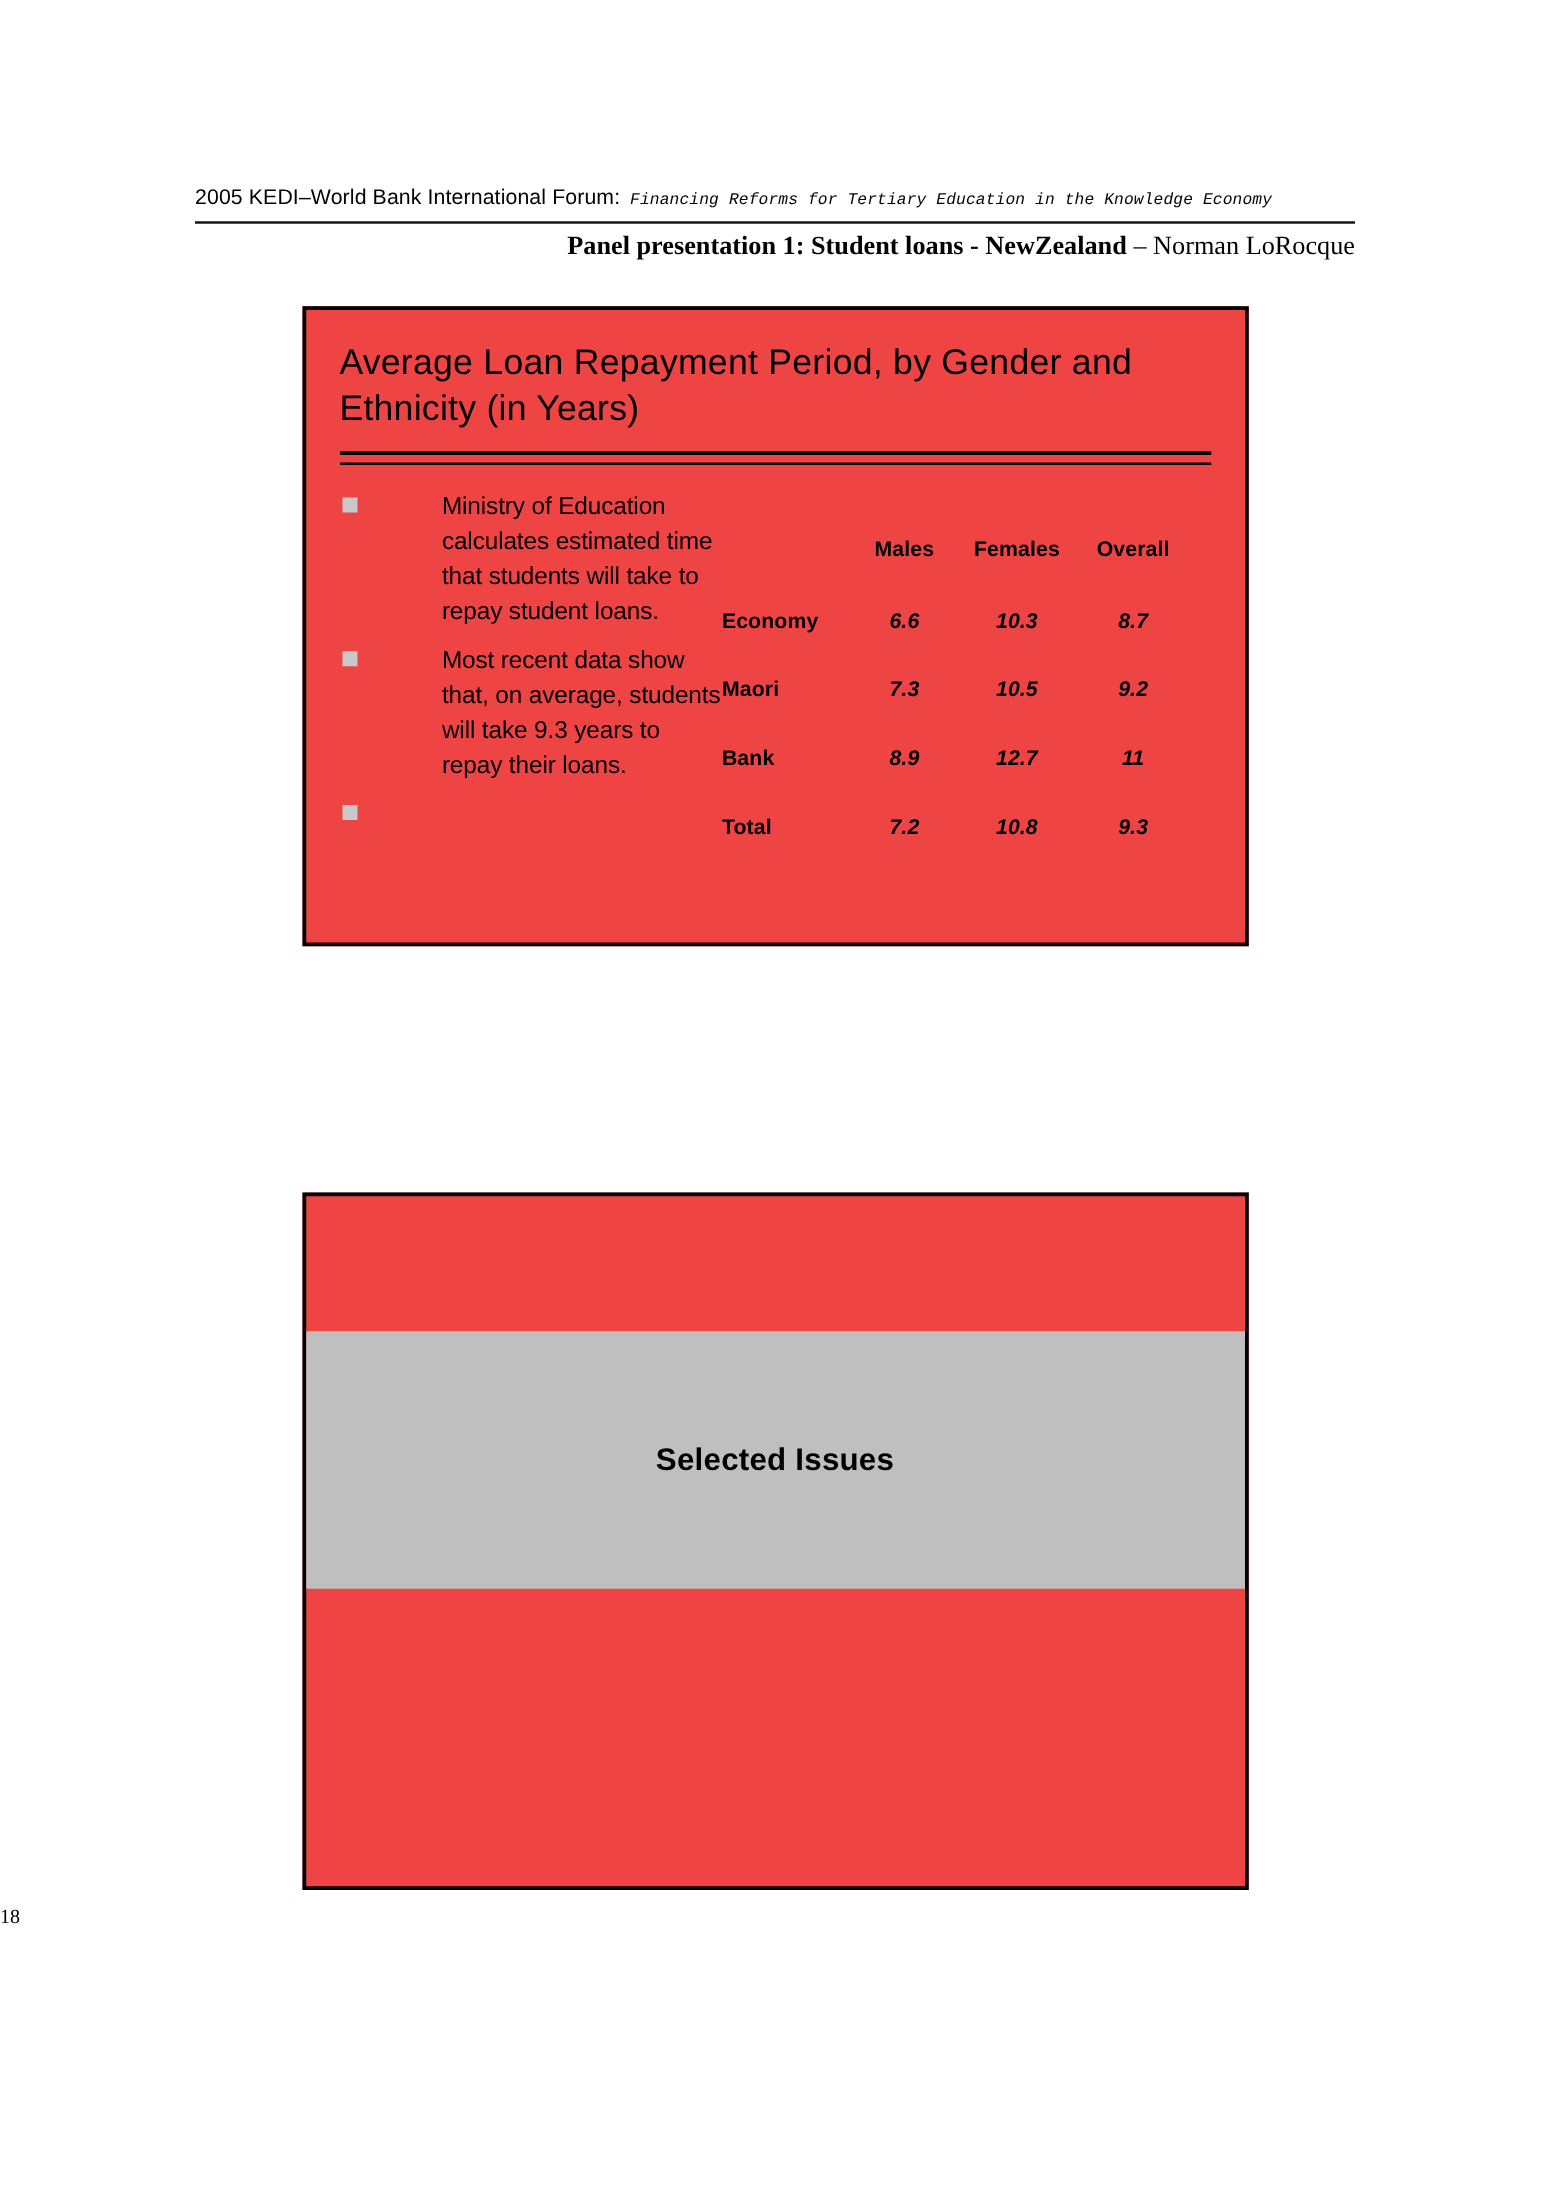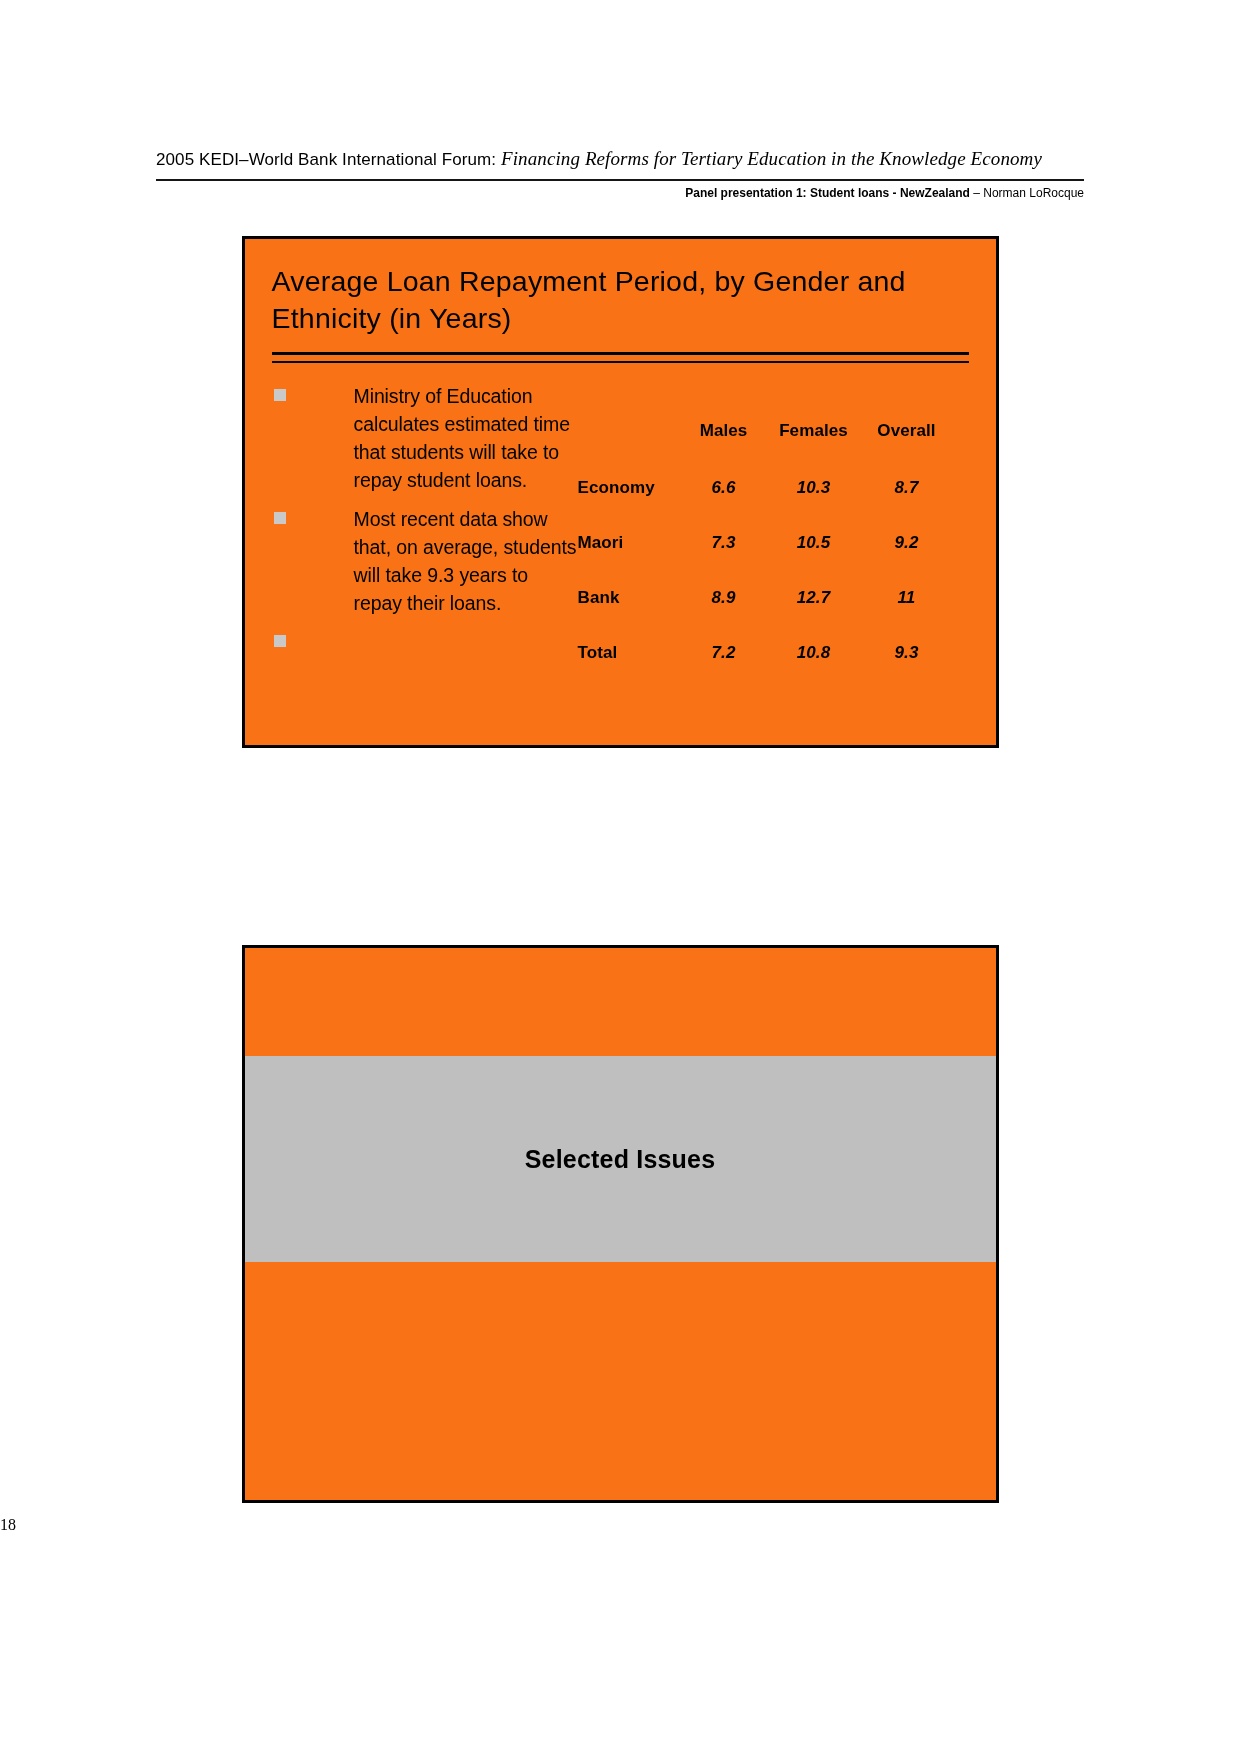--- a/index.html
+++ b/index.html
@@ -2,29 +2,29 @@
 <html><head>
 <meta charset="utf-8">
 <style>
   html,body{margin:0;padding:0;}
   body{
     width:1240px;height:1755px;background:#ffffff;color:#000;
     font-family:"Liberation Sans",sans-serif;position:relative;overflow:hidden;
   }
   .header-wrap{margin:0 156px;padding-top:148px;}
   .header-line1{font-size:17px;white-space:nowrap;letter-spacing:0.1px;}
-  .h-italic{font-family:Liberation Serif, serif;font-style:italic;font-size:19px;}
+  .h-italic{font-family:Liberation Mono, monospace;font-style:italic;font-size:13px;}
   .header-rule{border-bottom:2px solid #161616;margin-top:9px;height:0;}
   .header-line2{
-    text-align:right;font-family:Liberation Sans, sans-serif;font-size:12px;
+    text-align:right;font-family:Liberation Serif, serif;font-size:21px;
     margin-top:5px;white-space:nowrap;
   }
   .panel-bold{font-weight:bold;}
 
-  .slide{width:751px;margin:0 auto;border:3px solid #000;background:#f97316;}
+  .slide{width:751px;margin:0 auto;border:3px solid #000;background:#ef4444;}
   .slide1{margin-top:36px;height:506px;}
   .slide-inner{padding:24px 27px 0 27px;}
   .slide-title{
     margin:0;font-size:28.5px;font-weight:400;line-height:37px;
     max-width:672px;letter-spacing:0.2px;
   }
   .double-rule{
     margin-top:15px;height:6px;
     border-top:3px solid #000;border-bottom:2px solid #000;
   }

